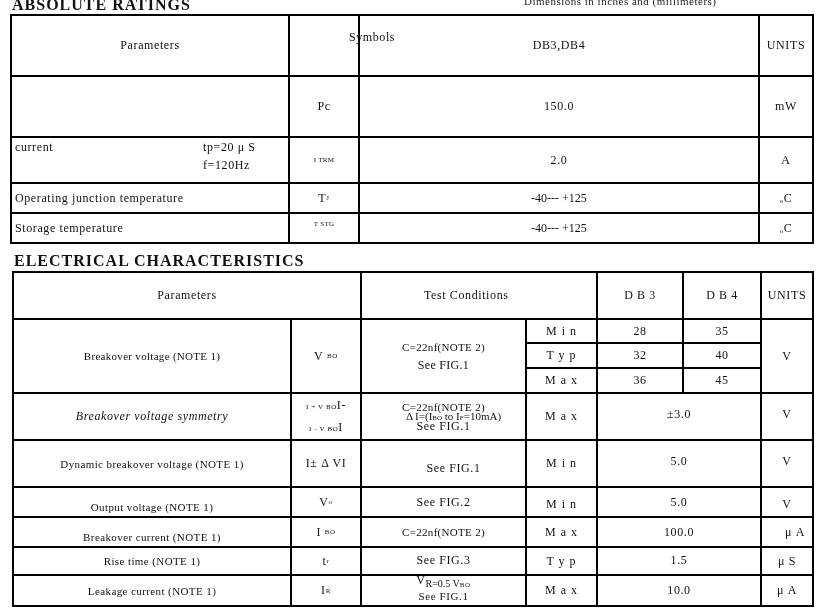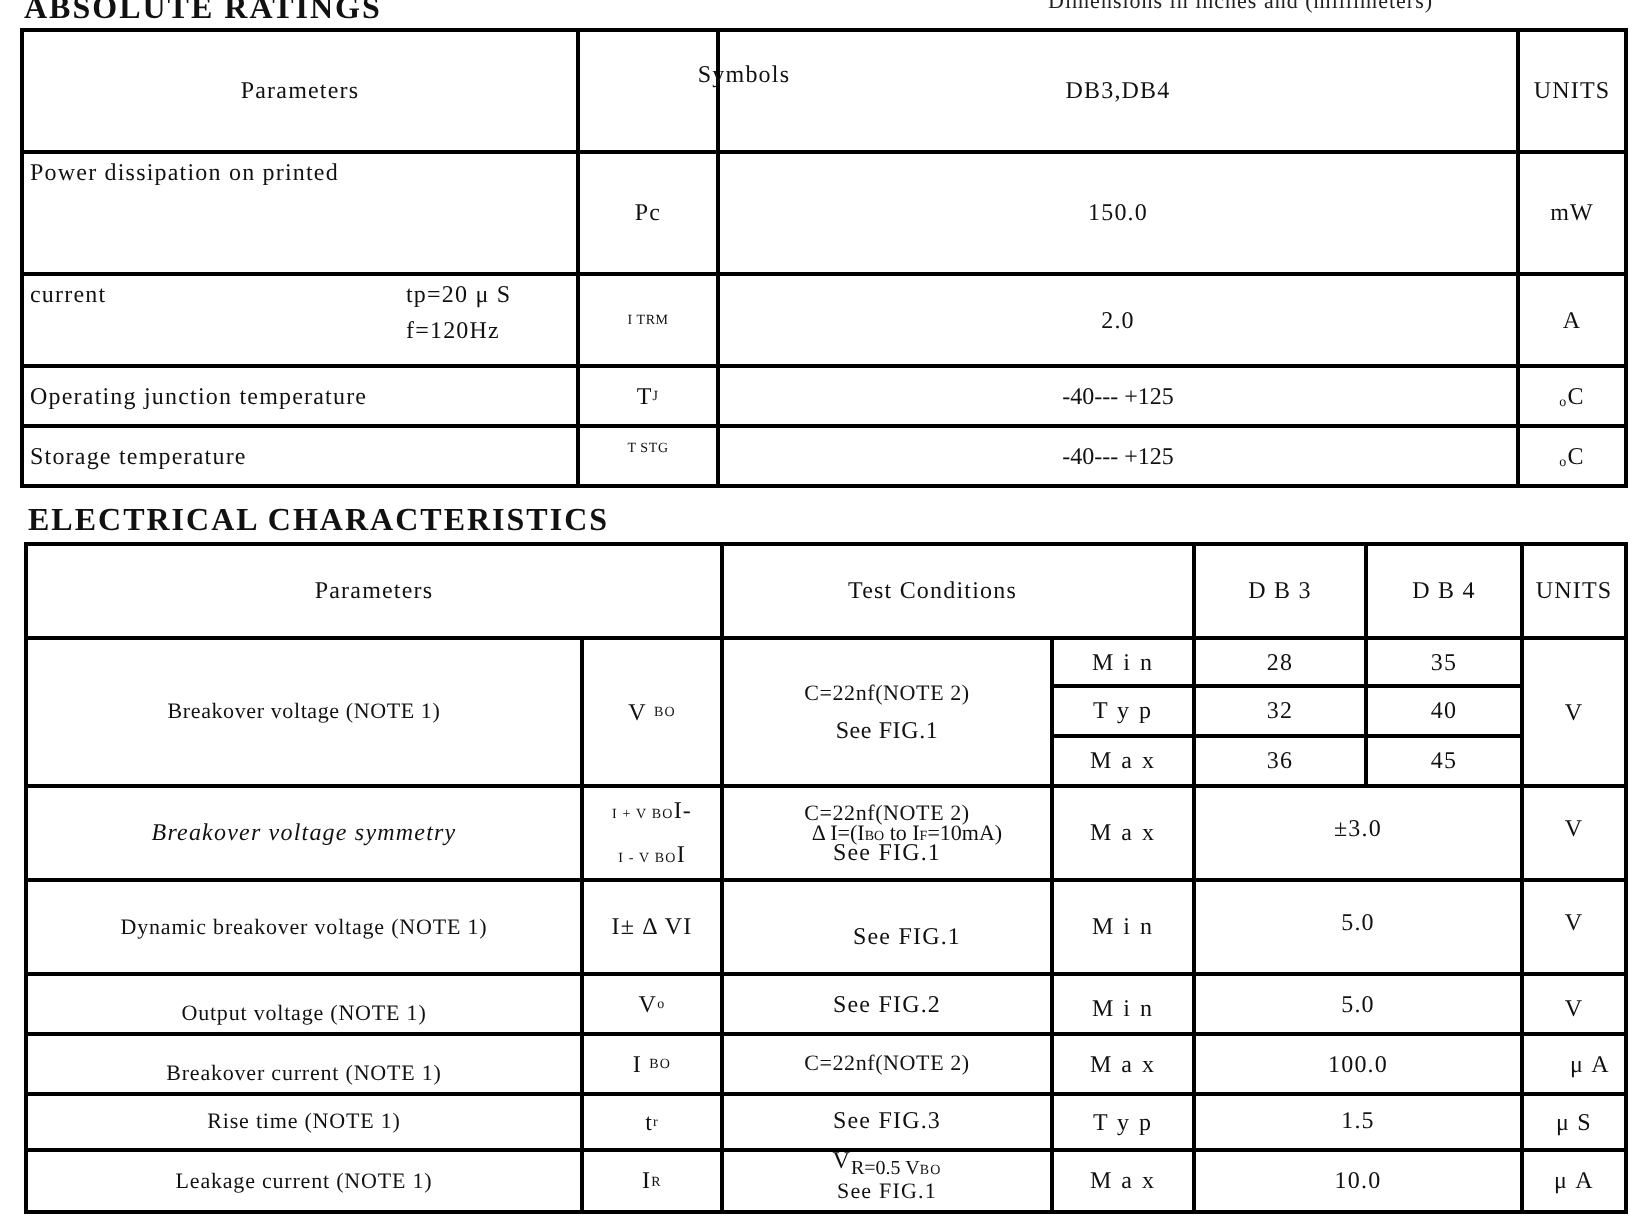--- a/index.html
+++ b/index.html
@@ -36,21 +36,20 @@
   <div class="line" style="left:358px; top:14px; width:2px; height:230px;"></div>
   <div class="line" style="left:758px; top:14px; width:2px; height:230px;"></div>
   <div class="line" style="left:812px; top:14px; width:2px; height:230px;"></div>
 
   <div class="cell" style="left:12px; top:16px; width:276px; height:59px;">Parameters</div>
   <div class="cell" style="left:290px; top:16px; width:68px; height:42px;margin-left:48px;">Symbols</div>
   <div class="cell" style="left:360px; top:16px; width:398px; height:59px;">DB3,DB4</div>
   <div class="cell" style="left:760px; top:16px; width:52px; height:59px;">UNITS</div>
 
   <div class="cell left col" style="left:12px; top:77px; width:276px; height:59px; align-items:flex-start; line-height:18px;">
-    <div>Power dissipation on printed</div>
   </div>
   <div class="cell" style="left:290px; top:77px; width:68px; height:59px;">Pc</div>
   <div class="cell" style="left:360px; top:77px; width:398px; height:59px;">150.0</div>
   <div class="cell" style="left:760px; top:77px; width:52px; height:59px;">mW</div>
 
   <div class="cell left col" style="left:12px; top:138px; width:180px; height:44px; align-items:flex-start; line-height:18px;">
     <div>current</div>
   </div>
   <div class="cell left col" style="left:200px; top:138px; width:88px; height:44px; align-items:flex-start; line-height:18px;">
     <div>tp=20 μ S</div>

